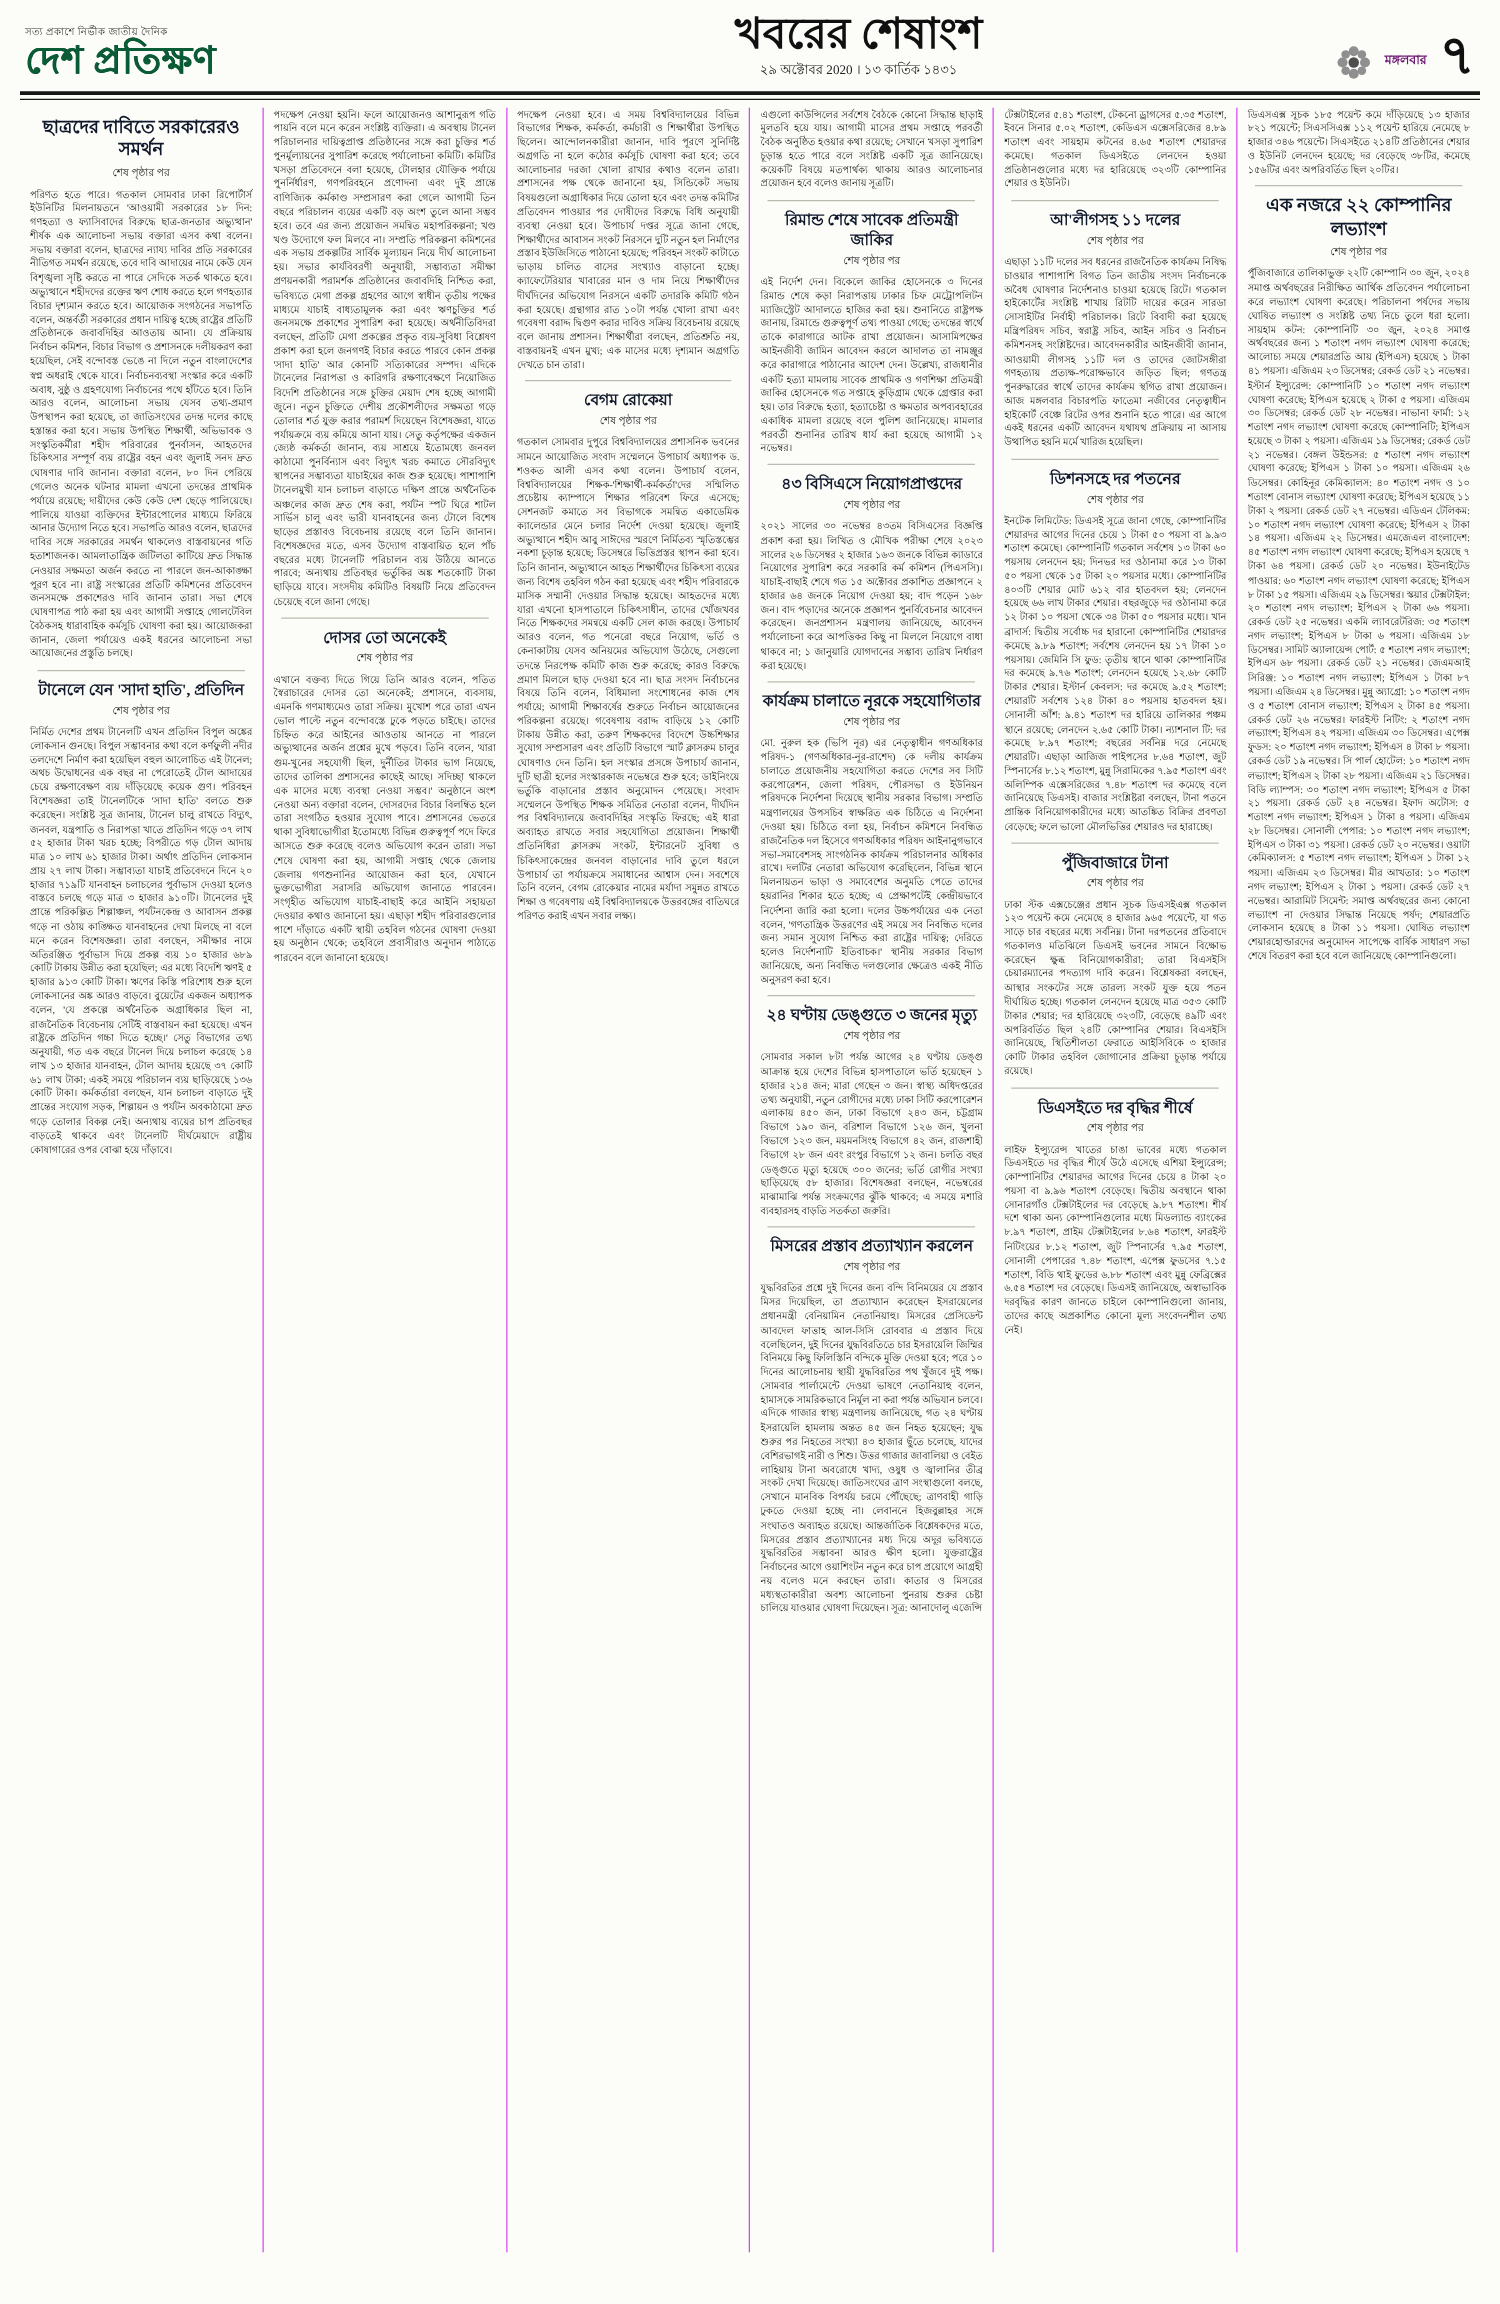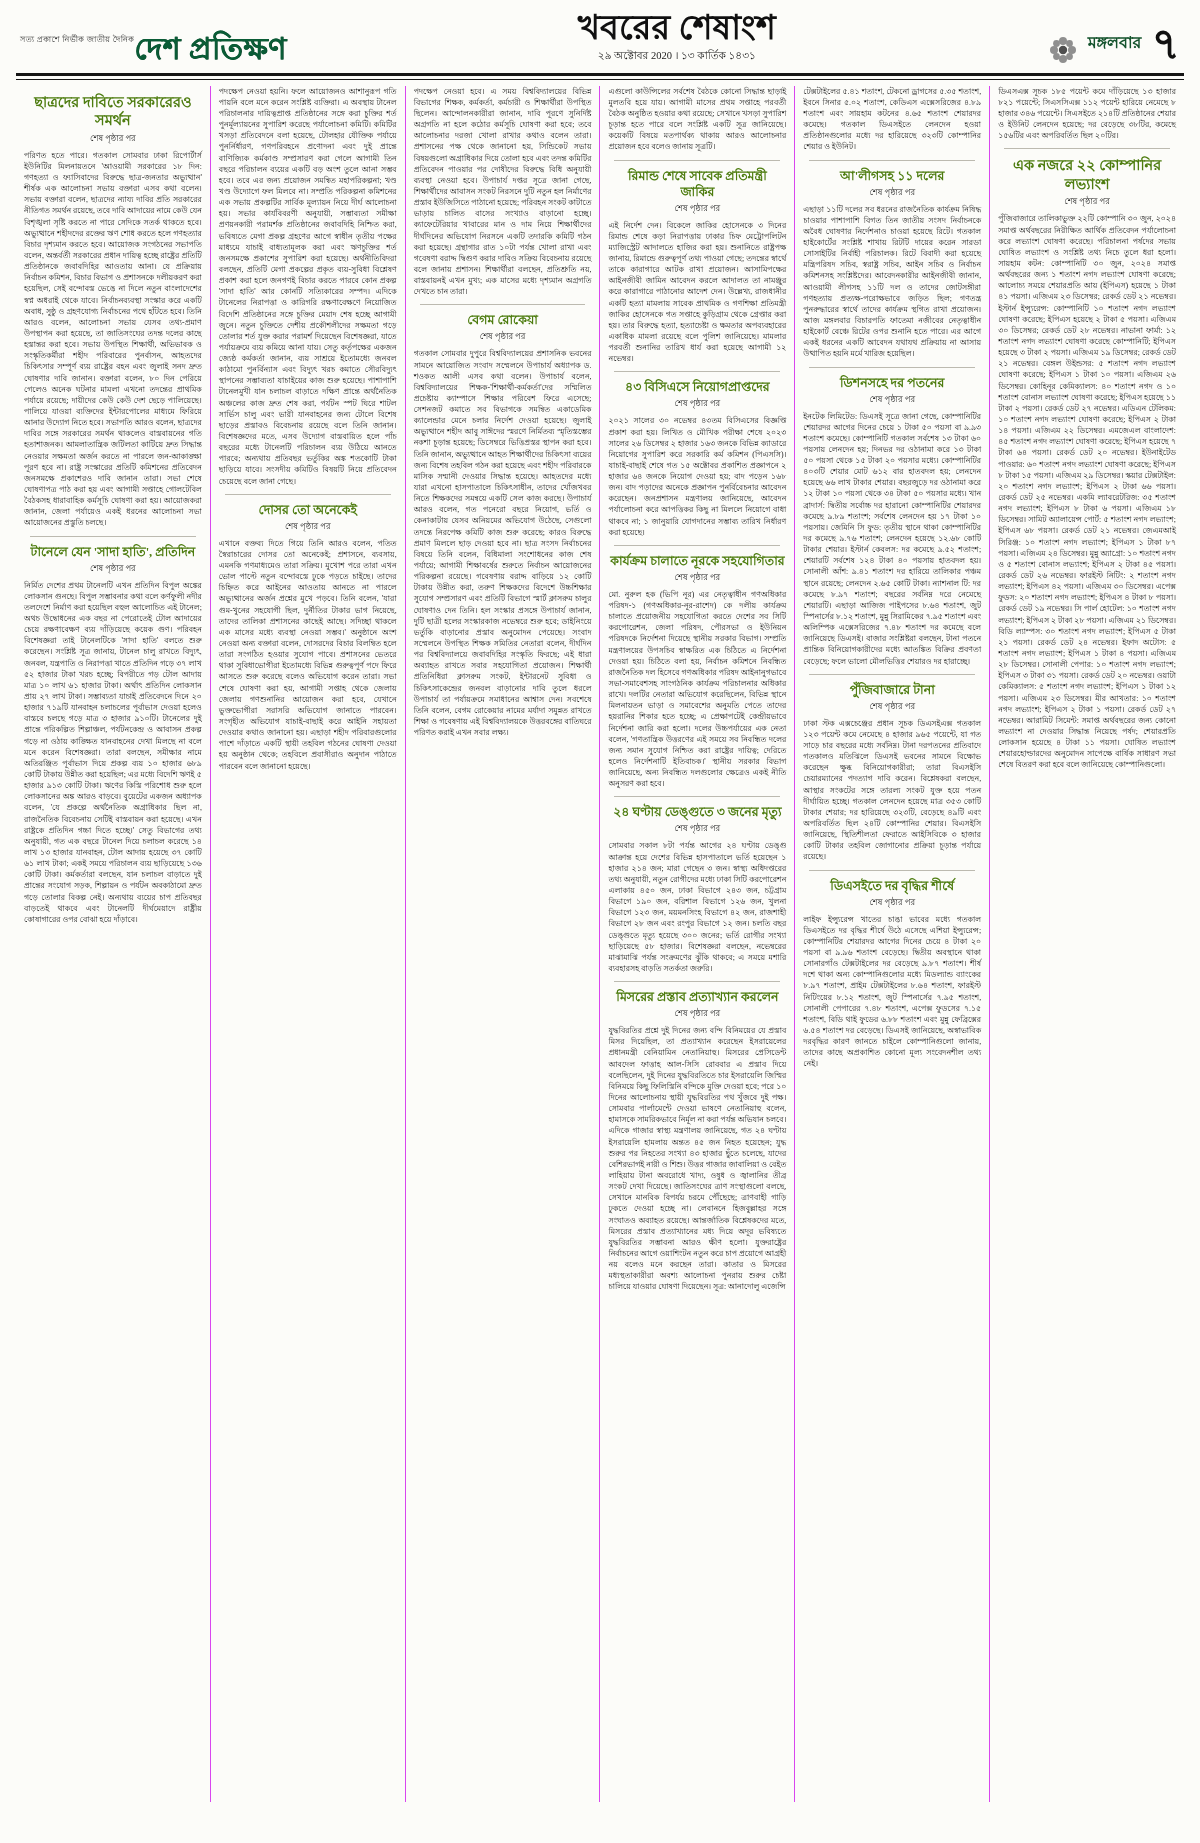--- a/index.html
+++ b/index.html
@@ -4,37 +4,37 @@
 <style>
   html,body{margin:0;padding:0;background:#9a9a94;}
   .sheet{
     position:relative;width:1200px;height:1843px;margin:0 auto;
     background:#fcfcf9;color:#171717;box-sizing:border-box;
     padding:8px 16px 12px;overflow:hidden;
     font-family:"Liberation Serif","DejaVu Serif",serif;
   }
   
   .hdr{display:flex;align-items:flex-end;gap:14px;padding:2px 4px 4px;}
-  .masthead-wrap{display:flex;flex-direction:row;min-width:286px;}
+  .masthead-wrap{display:flex;flex-direction:column;min-width:286px;justify-content:center;}
   .tagline{font-size:8px;color:#333;letter-spacing:.4px;margin-bottom:1px;}
   .masthead{font-size:30px;font-weight:800;line-height:1.05;color:#0a5c36;
     text-shadow:.4px .4px 0 #063c23;letter-spacing:.5px;}
   .hdr-center{flex:1;display:flex;flex-direction:column;align-items:center;justify-content:center;}
   .section-title{font-size:34px;font-weight:800;line-height:1.05;color:#101010;}
   .date-line{font-size:10.5px;margin-top:2px;color:#222;}
   .hdr-right{display:flex;align-items:flex-end;gap:10px;}
   .ornament{width:30px;height:30px;display:block;}
-  .weekday{font-size:16px;font-weight:700;padding-bottom:8px;color:#14532d;}
+  .weekday{font-size:10px;font-weight:700;padding-bottom:8px;color:#701a75;}
   .pagenum{font-size:44px;font-weight:800;line-height:.9;color:#101010;}
   .hdr-rule{border-top:3px solid #161616;border-bottom:1px solid #161616;height:3px;margin:4px 0 6px;}
   
   .cols{display:flex;height:1716px;overflow:hidden;}
   .col{flex:1 1 0;min-width:0;padding:0 8px;overflow:hidden;}
   .col+.col{border-left:1px solid #d946ef;}
-  .headline{font-weight:800;text-align:center;font-size:12.5px;line-height:1.28;margin:7px 1px 2px;color:#4d7c0f;}
+  .headline{font-weight:800;text-align:center;font-size:12.5px;line-height:1.28;margin:7px 1px 2px;color:#0f172a;}
   .h-lg{font-size:14.5px;}
   .kicker{text-align:center;font-size:8.4px;margin:0 0 4px;color:#222;}
   .bodytext{font-size:7.8px;line-height:1.43;text-align:justify;margin:0 0 5px;word-break:break-word;}
   .divider{border-top:1px solid #bcbab0;margin:7px 6px 1px;}
 </style>
 </head>
 <body>
 
 <div class="sheet">
 

